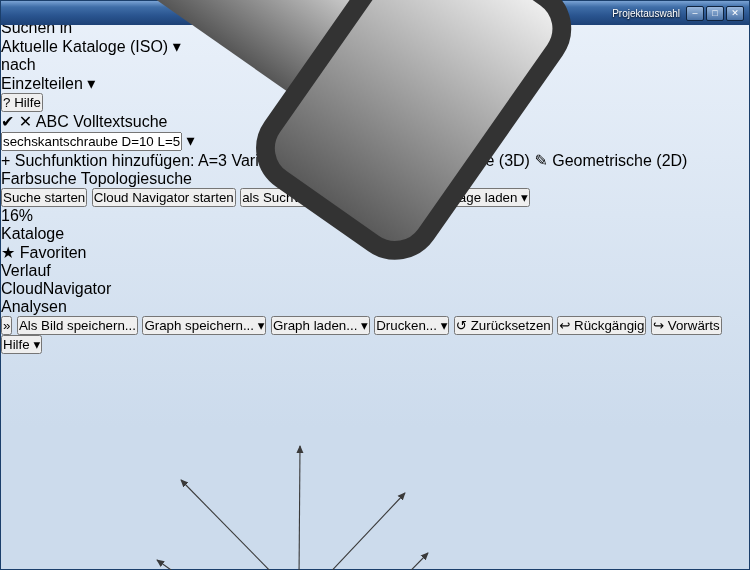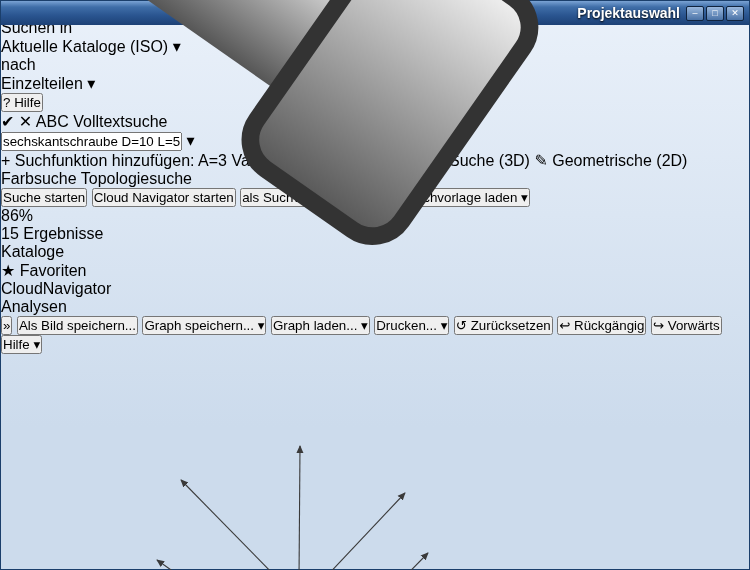--- a/index.html
+++ b/index.html
@@ -3,21 +3,21 @@
 <meta charset="utf-8">
 <style>
   *{box-sizing:border-box;margin:0;padding:0}
   html,body{width:750px;height:570px}
   body{font-family:"Liberation Sans",sans-serif;position:relative;overflow:hidden;background:#cfdded}
   #window{position:absolute;inset:0;border:1px solid #1b3f6b;background:linear-gradient(#eaf1fa,#ccdbec 75%)}
 
   
   .titlebar{position:absolute;left:0;top:0;right:0;height:24px;display:flex;align-items:center;gap:6px;
     padding:0 5px;background:linear-gradient(180deg,#7aa3d4,#3f6ea8 25%,#2a5590 60%,#1d4176);color:#fff}
-  .title{font-size:14px;font-weight:bold;text-shadow:0 1px 2px #000}
+  .title{font-size:10px;font-weight:normal;text-shadow:0 1px 2px #000}
   .winbtns{margin-left:auto;display:flex;gap:2px}
   .wbtn{width:18px;height:15px;border:1px solid #10233d;border-radius:2px;display:flex;align-items:center;justify-content:center;
     font-size:9px;color:#fff;background:linear-gradient(#9ab8dd,#4a72a6)}
   .wbtn.close{background:linear-gradient(#f08a6a,#c References:0}
   .wbtn.close{background:linear-gradient(#f08a70,#c02a12)}
   .appicon{width:15px;height:15px}
 
   
   .watermark{position:absolute;right:6px;top:24px;display:flex;align-items:flex-start;z-index:1;color:#c6d1de;pointer-events:none}
   .wword{font-size:19px;font-weight:bold;letter-spacing:3px;margin-top:10px;
@@ -229,33 +229,36 @@
       <span class="ic-search"></span>
       <span>als Suchvorlage speichern</span>
     </button>
     <button class="btn">
       <span class="ic-search"></span>
       <span>Suchvorlage laden</span>
       <span class="caret">▾</span>
     </button>
     <div class="progress">
       <span class="seg"></span>
-      <span class="lbl">86%</span>
-    </div>
-    <span class="results">15 Ergebnisse</span>
+      <span class="lbl">16%</span>
+    </div>
   </div>
 
   <div class="tabbar">
     <div class="tab">
       <span class="globe"></span>
       <span>Kataloge</span>
     </div>
     <div class="tab">
       <span class="ic-star">★</span>
       <span>Favoriten</span>
+    </div>
+    <div class="tab">
+      <span class="ic-clock"></span>
+      <span>Verlauf</span>
     </div>
     <div class="tab active">
       <span class="ic-cloud"></span>
       <span>CloudNavigator</span>
     </div>
     <div class="tab">
       <span class="ic-chart"></span>
       <span>Analysen</span>
     </div>
   </div>

